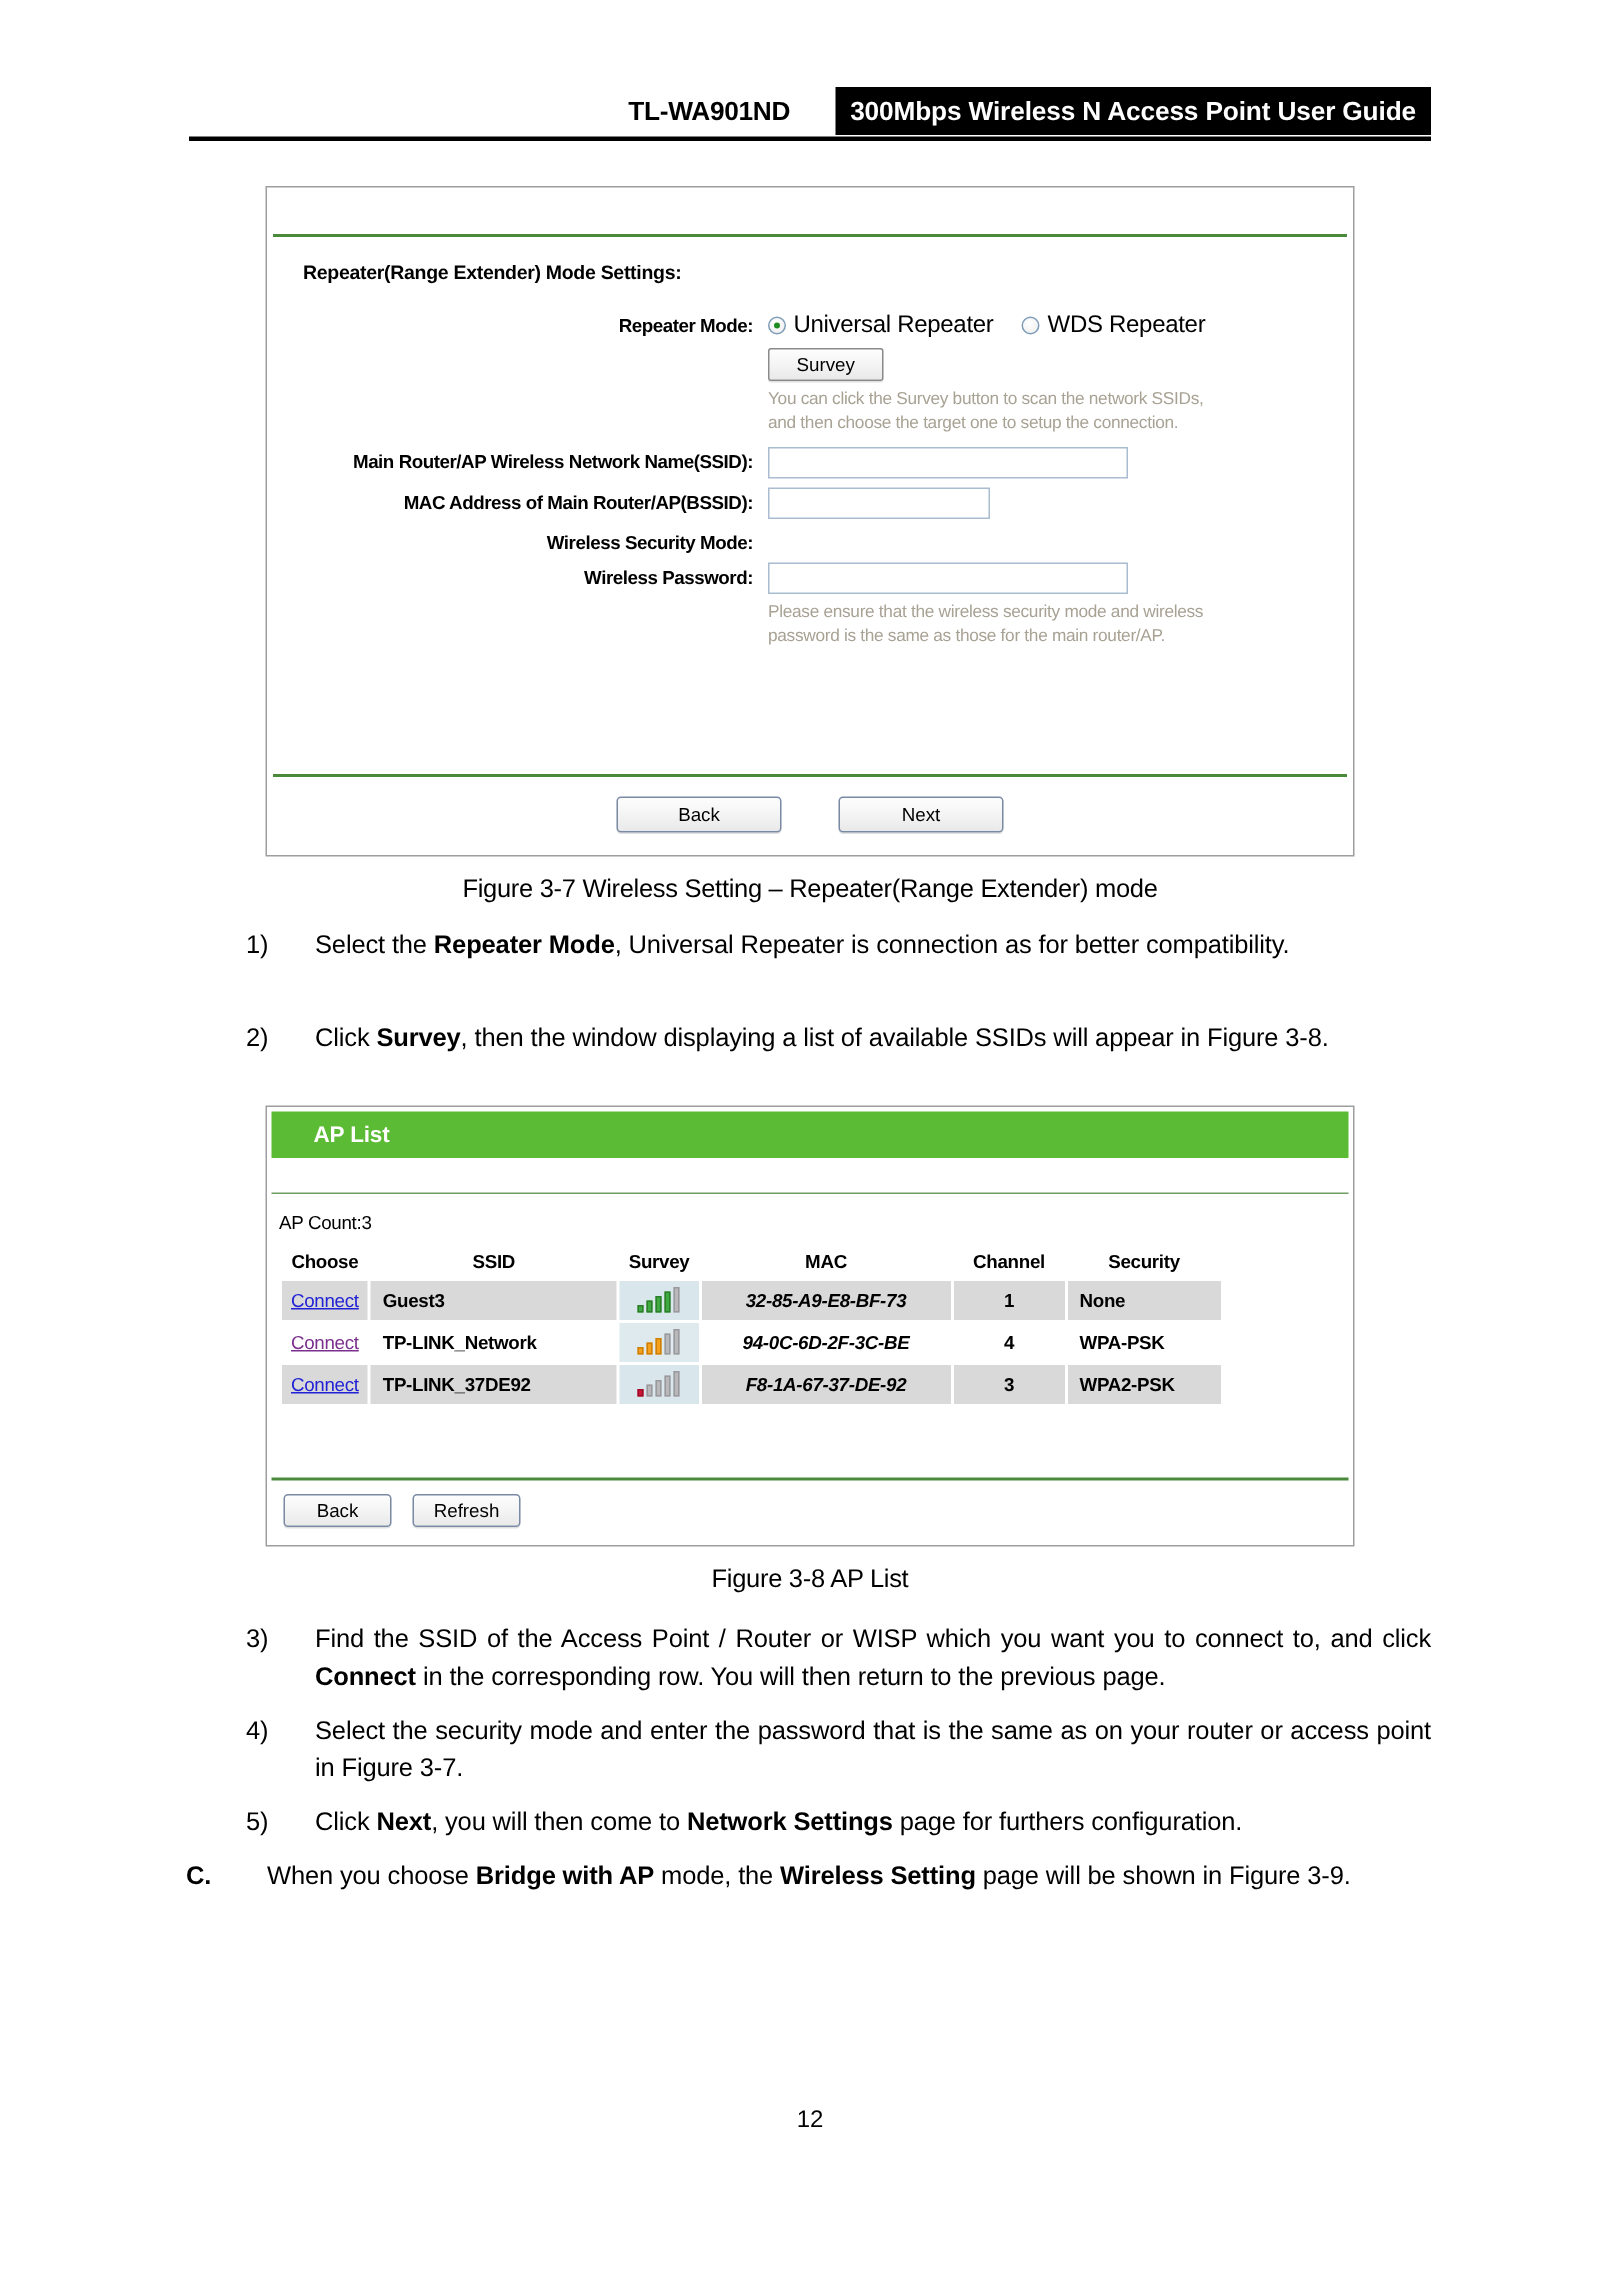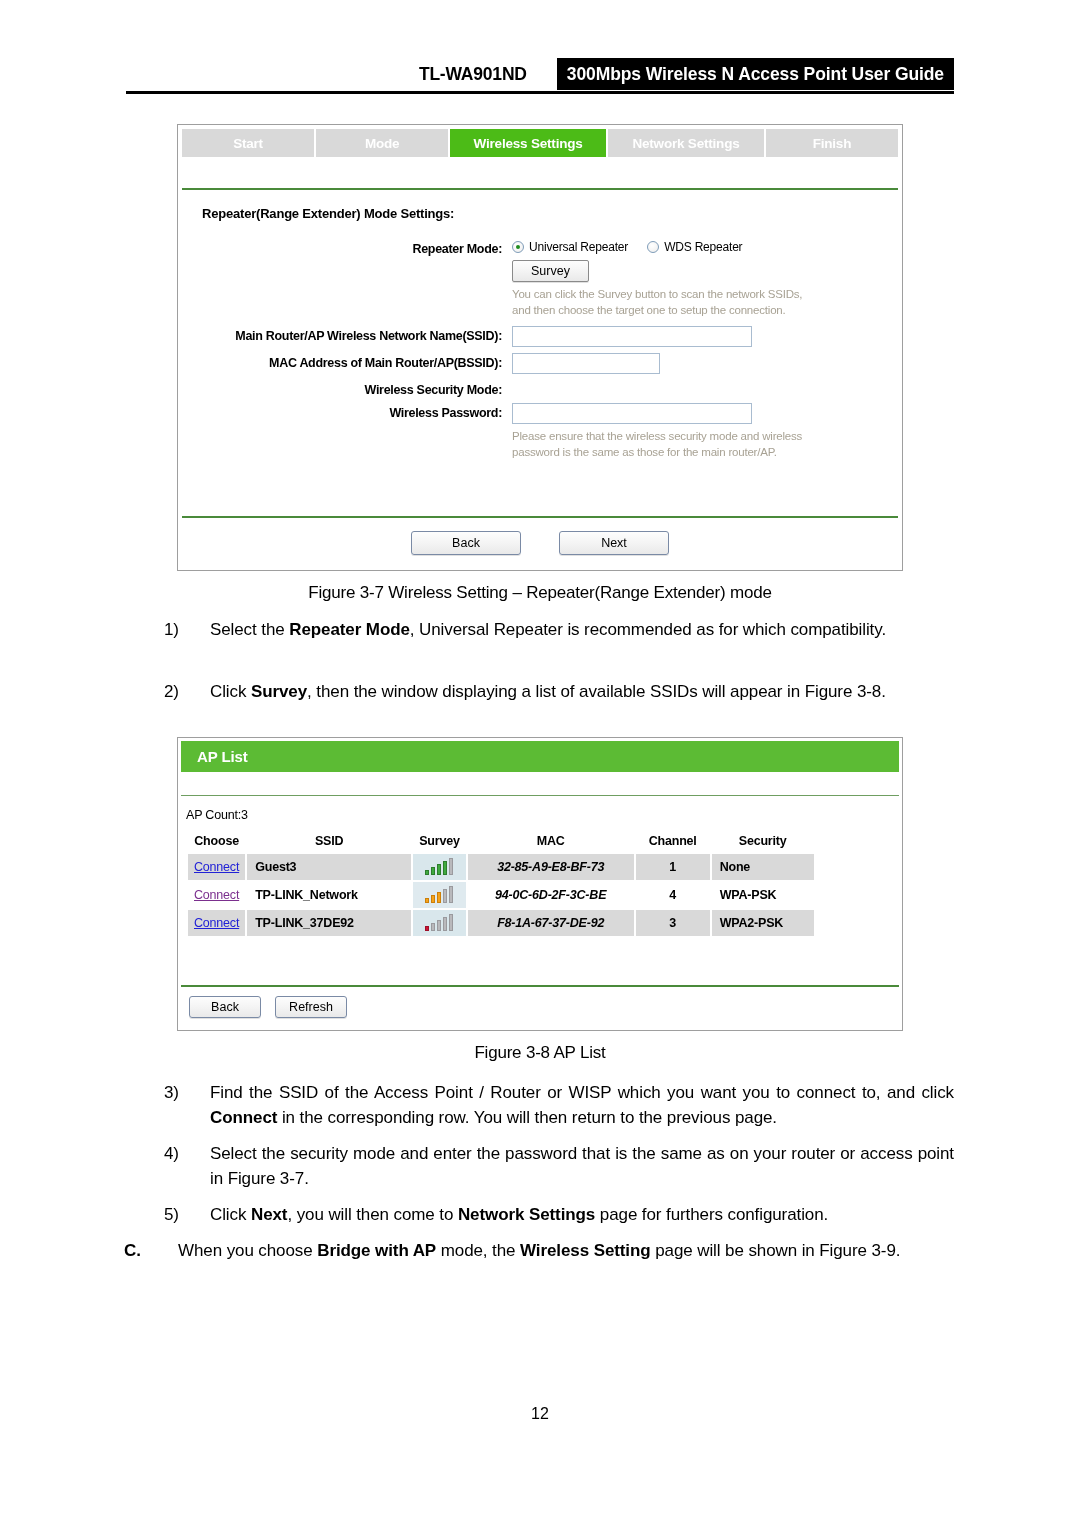--- a/index.html
+++ b/index.html
@@ -136,21 +136,21 @@
     padding-right: 10px;
     padding-top: 3px;
     box-sizing: border-box;
     white-space: nowrap;
   }
   .fcontrol { flex: 1; }
 
   .radio-line {
     display: flex;
     align-items: center;
-    font-size: 12px;
+    font-size: 16px;
     gap: 5px;
     padding-top: 1px;
   }
   .radio {
     width: 12px;
     height: 12px;
     border-radius: 50%;
     border: 1px solid #7f9db9;
     background: radial-gradient(circle at 40% 35%, #ffffff 0%, #f2f2f2 70%, #e3e3e3 100%);
     box-sizing: border-box;
@@ -296,21 +296,21 @@
     border: 1px solid #9e9e9e;
   }
   .aplist-head {
     background: #5cbb34;
     color: #ffffff;
     font-size: 15px;
     font-weight: bold;
     height: 31px;
     display: flex;
     align-items: center;
-    padding-left: 16px;
+    padding-left: 28px;
     margin: 3px 3px 0 3px;
     letter-spacing: -0.1px;
   }
   .aplist-sub {
     height: 23px;
     margin: 0 3px;
     background: #ffffff;
     border-bottom: 1px solid #6f9e61;
   }
   .ap-count {
@@ -418,27 +418,20 @@
 <div class="page-header">
   <div class="header-row">
     <div class="header-model">TL-WA901ND</div>
     <div class="header-title">300Mbps Wireless N Access Point User Guide</div>
   </div>
   <div class="header-rule"></div>
 </div>
 
 <div class="figure" id="fig37">
 
-  <div class="wizard-steps">
-    <div class="wz-step">Start</div>
-    <div class="wz-step">Mode</div>
-    <div class="wz-step active wide">Wireless Settings</div>
-    <div class="wz-step wide">Network Settings</div>
-    <div class="wz-step">Finish</div>
-  </div>
 
   <div class="wizard-blank"></div>
 
   <div class="panel-body">
     <div class="panel-title">Repeater(Range Extender) Mode Settings:</div>
 
     <div class="form-grid">
 
       <div class="frow">
         <div class="flabel">Repeater Mode:</div>
@@ -486,21 +479,21 @@
   <div class="panel-footer">
     <button class="btn btn-wide">Back</button>
     <button class="btn btn-wide">Next</button>
   </div>
 </div>
 
 <div class="caption" style="top:583px;">Figure 3-7 Wireless Setting – Repeater(Range Extender) mode</div>
 
 <div class="para" style="left:164px; top:617px; width:790px;">
   <span class="marker">1)</span>
-  <span class="ptext"><span>Select the </span><b>Repeater Mode</b><span>, Universal Repeater is recommended as for which compatibility.</span></span>
+  <span class="ptext"><span>Select the </span><b>Repeater Mode</b><span>, Universal Repeater is connection as for better compatibility.</span></span>
 </div>
 
 <div class="para" style="left:164px; top:679px; width:790px;">
   <span class="marker">2)</span>
   <span class="ptext"><span>Click </span><b>Survey</b><span>, then the window displaying a list of available SSIDs will appear in Figure 3-8.</span></span>
 </div>
 
 <div class="figure" id="fig38">
 
   <div class="aplist-head">AP List</div>

